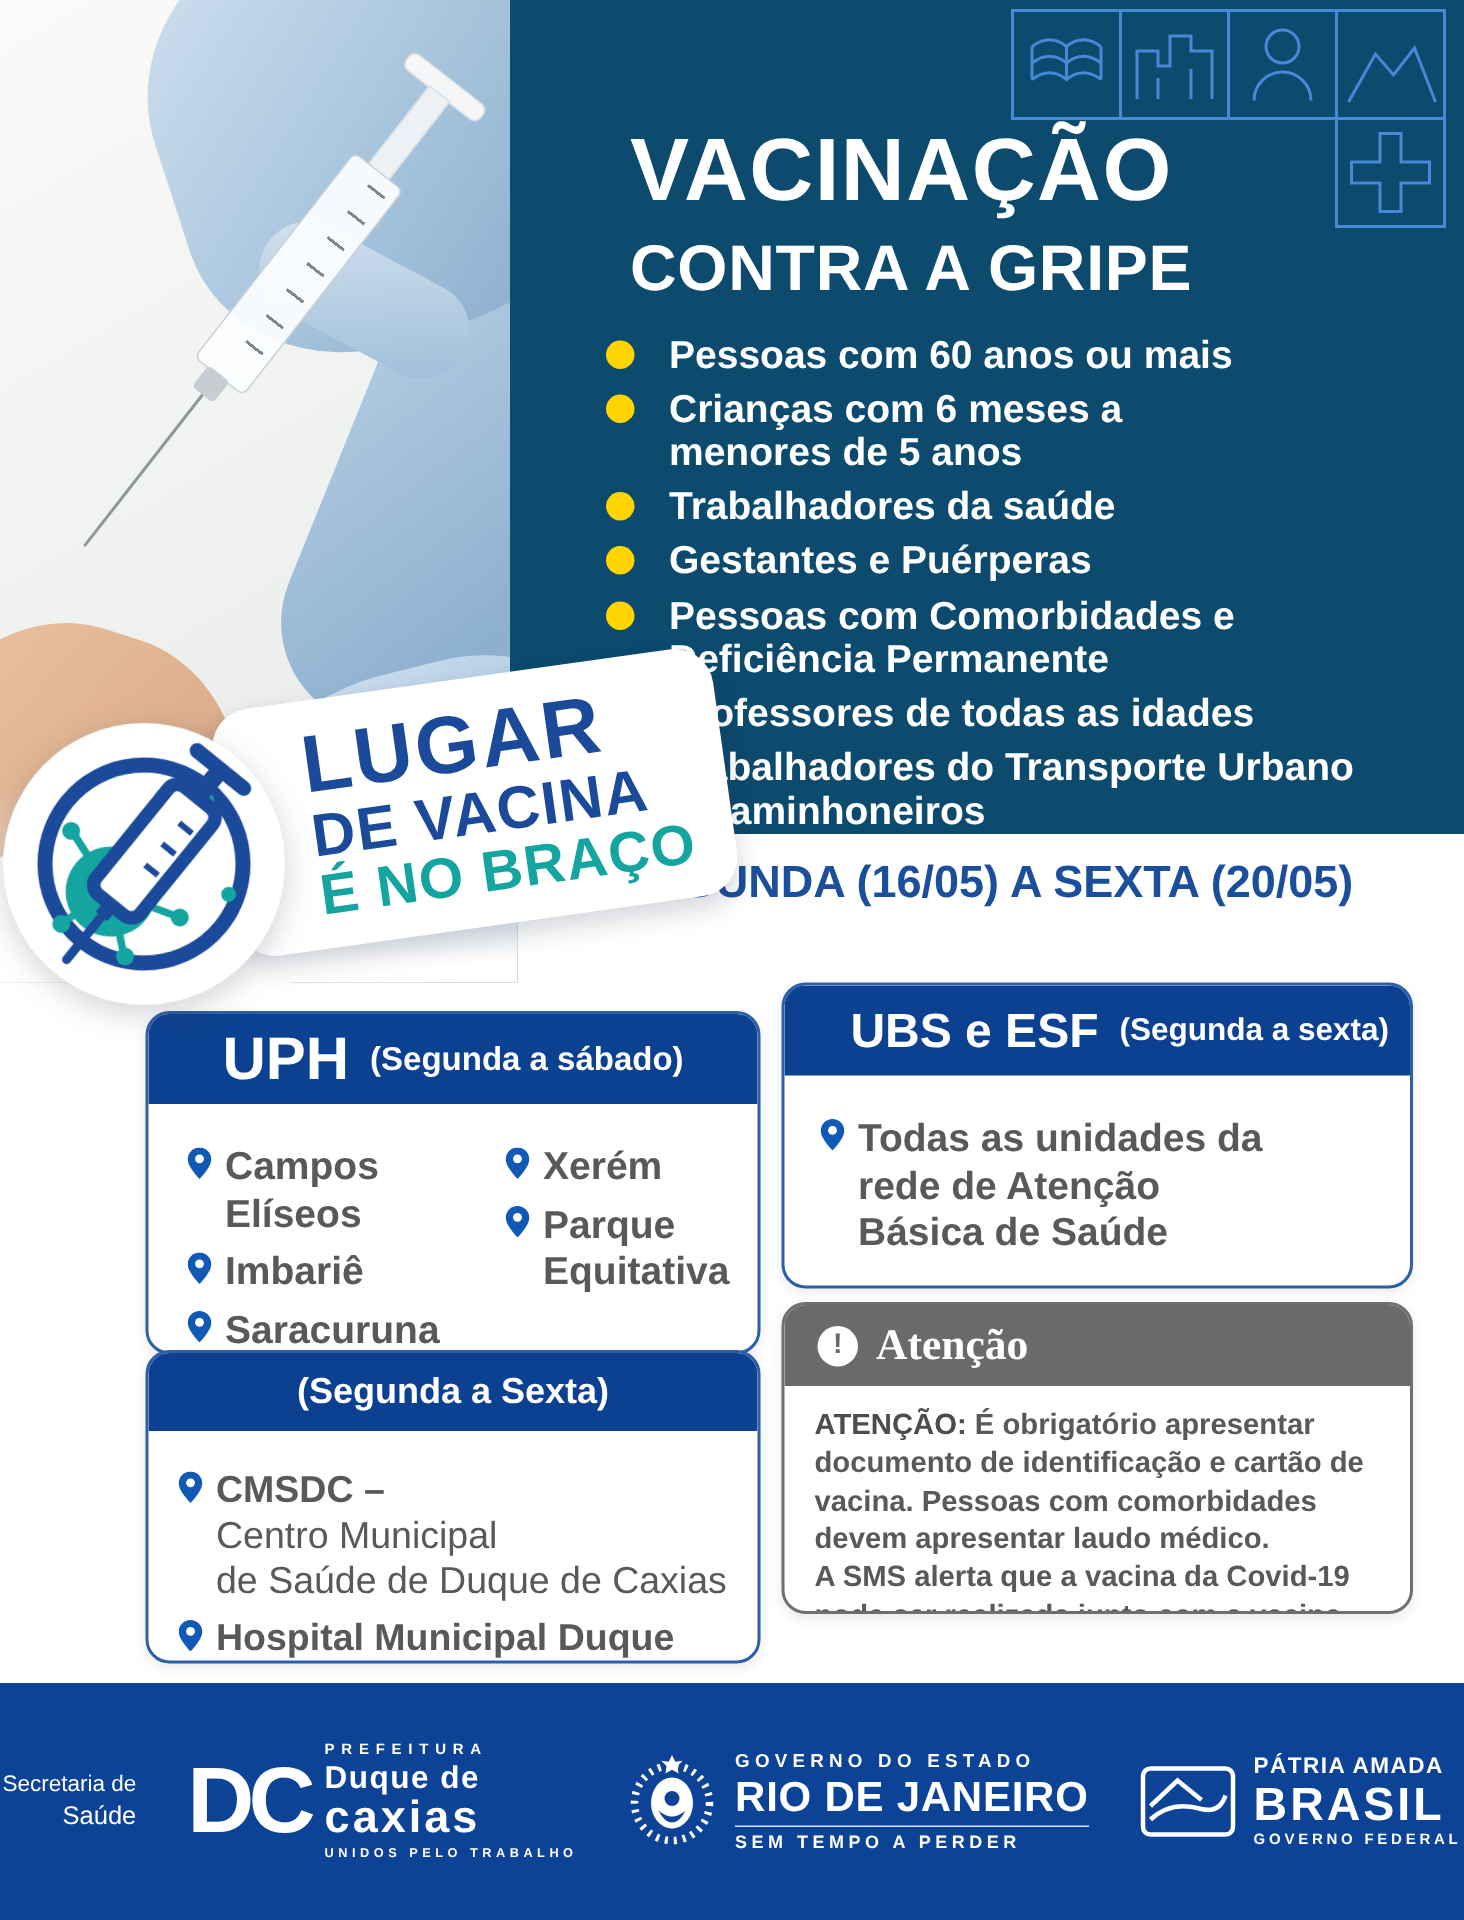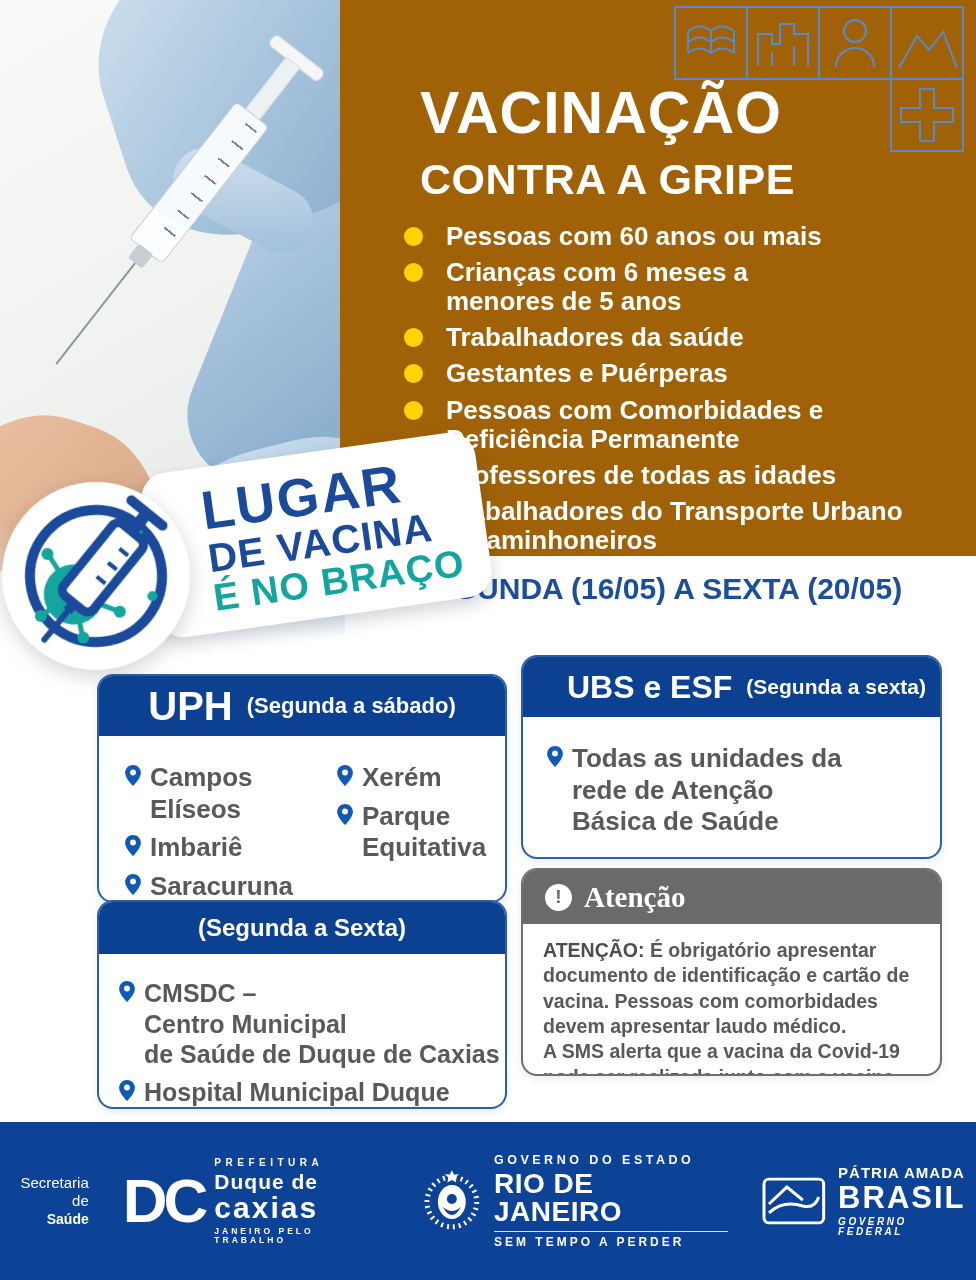--- a/index.html
+++ b/index.html
@@ -29,21 +29,21 @@
   .syringe .barrel{left:-20px;top:78px;width:40px;height:172px;background:rgba(251,253,254,.94);
                    border:1px solid #c8d1d7;border-radius:5px;}
   .syringe .barrel::after{content:"";position:absolute;right:6px;top:10px;bottom:10px;width:14px;
                    background:repeating-linear-gradient(to bottom,#7d878e 0 2px,transparent 2px 22px);}
   .syringe .hub{left:-9px;top:250px;width:18px;height:18px;background:#c7cdd2;border-radius:3px;}
   .syringe .needle{left:-1px;top:268px;width:2px;height:128px;background:#8d979e;}
   .photo::after{content:"";position:absolute;left:0;right:0;bottom:0;height:130px;
                 background:linear-gradient(180deg,rgba(255,255,255,0),#ffffff 90%);}
 
   
-  .panel{position:absolute;left:340px;top:0;width:636px;height:556px;background:#a16207;
+  .panel{position:absolute;left:340px;top:0;width:636px;height:556px;background:#0c4a6e;
          border-bottom-left-radius:48px;}
   .deco-icons{position:absolute;top:6px;right:6px;}
   .title1{position:absolute;left:80px;top:84px;font-size:59px;font-weight:800;color:#fff;letter-spacing:1px;line-height:1;}
   .title2{position:absolute;left:80px;top:158px;font-size:43px;font-weight:800;color:#fff;letter-spacing:.5px;line-height:1;}
   .audience{position:absolute;left:64px;top:222px;width:565px;list-style:none;margin:0;padding:0;}
   .audience li{display:flex;gap:11px;margin-bottom:7px;}
   .audience .dot{width:19px;height:19px;border-radius:50%;background:#ffd400;flex:none;margin-top:5px;}
   .audience .txt span{display:block;color:#fff;font-weight:700;font-size:26px;line-height:1.12;margin-left:12px;}
 
   
@@ -82,54 +82,54 @@
   .card-ubs .card-header{height:60px;}
   .card-ubs .card-title{font-size:32px;margin-left:30px;}
   .card-ubs .card-sub{font-size:21px;}
   .card-ubs .body{padding:26px 0 0 24px;}
 
   .card-week{left:97px;top:900px;width:406px;height:205px;}
   .card-week .card-header{height:52px;}
   .card-week .card-sub{font-size:24px;}
   .card-week .body{padding:24px 0 0 20px;}
   .card-week .loc{font-size:25px;}
-  .card-week .normal{font-weight:700;}
+  .card-week .normal{font-weight:400;}
 
   .card-att{left:521px;top:868px;width:417px;height:204px;border-color:#6f6f6f;}
   .card-att .card-header{background:#6a6a6a;height:54px;justify-content:flex-start;padding-left:22px;gap:12px;}
   .card-att .card-title{font-size:29px;font-family:Liberation Serif, serif;}
   .att-ic{width:27px;height:27px;border-radius:50%;background:#fff;color:#6a6a6a;display:flex;
           align-items:center;justify-content:center;font-weight:900;font-size:19px;flex:none;}
   .card-att .body{padding:14px 18px 0 20px;font-size:19.5px;font-weight:600;color:#58595b;line-height:1.3;}
   .card-att .lead{font-weight:800;color:#4c4c4e;}
   .card-att p{margin:0;}
 
   
   .footer{position:absolute;left:0;top:1122px;width:976px;height:158px;background:#0c4396;
           display:flex;align-items:center;justify-content:center;gap:34px;color:#fff;}
   .secretaria{text-align:right;font-size:15px;line-height:1.25;}
-  .secretaria .b{display:block;font-weight:700;font-size:14px;}
+  .secretaria .b{display:block;font-weight:400;font-size:17px;}
   .dc-wrap{display:flex;align-items:center;gap:10px;}
   .dc-mark{font-size:62px;font-weight:900;letter-spacing:-4px;line-height:1;}
   .dc-text{line-height:1;}
   .dc-l1{font-size:10px;font-weight:700;letter-spacing:4.5px;}
   .dc-l2{font-size:21px;font-weight:800;margin-top:3px;letter-spacing:1px;}
   .dc-l3{font-size:30px;font-weight:800;letter-spacing:2px;margin-top:1px;}
   .dc-l4{font-size:8.5px;font-weight:700;letter-spacing:3px;margin-top:4px;}
   .rio-wrap{display:flex;align-items:center;gap:13px;}
   .rio-text{line-height:1;}
   .rio-l1{font-size:12.5px;font-weight:700;letter-spacing:3.5px;}
   .rio-l2{font-size:28px;font-weight:900;margin-top:4px;letter-spacing:.5px;}
   .rio-div{border-top:1.5px solid rgba(255,255,255,.85);margin:5px 0 4px 0;}
   .rio-l3{font-size:12px;font-weight:700;letter-spacing:3px;}
   .br-wrap{display:flex;align-items:center;gap:12px;}
   .br-text{line-height:1;}
   .br-l1{font-size:15px;font-weight:800;letter-spacing:1px;}
   .br-l2{font-size:31px;font-weight:900;letter-spacing:2px;margin-top:2px;}
-  .br-l3{font-size:10px;font-weight:700;letter-spacing:2.5px;margin-top:4px;font-style:italic;}
+  .br-l3{font-size:10px;font-weight:700;letter-spacing:2.5px;margin-top:4px;}
 </style>
 </head>
 <body>
 
 <div class="poster">
 
   <div class="photo">
     <div class="shape glove-arm"></div>
     <div class="shape glove-top"></div>
     <div class="shape glove-thumb"></div>
@@ -396,21 +396,21 @@
     <div class="secretaria">
       <span>Secretaria de</span>
       <span class="b">Saúde</span>
     </div>
     <div class="dc-wrap">
       <span class="dc-mark">DC</span>
       <div class="dc-text">
         <div class="dc-l1">PREFEITURA</div>
         <div class="dc-l2">Duque de</div>
         <div class="dc-l3">caxias</div>
-        <div class="dc-l4">JANEIRO PELO TRABALHO</div>
+        <div class="dc-l4">UNIDOS PELO TRABALHO</div>
       </div>
     </div>
     <div class="rio-wrap">
       <svg width="58" height="64" viewBox="0 0 58 64">
         <circle cx="29" cy="33" r="25" fill="none" stroke="#ffffff" stroke-width="5" stroke-dasharray="2 4"></circle>
         <ellipse cx="29" cy="33" rx="14" ry="17" fill="#ffffff"></ellipse>
         <circle cx="29" cy="30" r="5" fill="#0c4396"></circle>
         <path d="M20 38 q9 8 18 0 q-4 8 -9 8 q-5 0 -9 -8z" fill="#0c4396"></path>
         <path d="M29 1 l2.2 4.5 5-0.7-3.6 3.5 0.8 5-4.4-2.4-4.4 2.4 0.8-5-3.6-3.5 5 0.7z" fill="#ffffff"></path>
       </svg>

